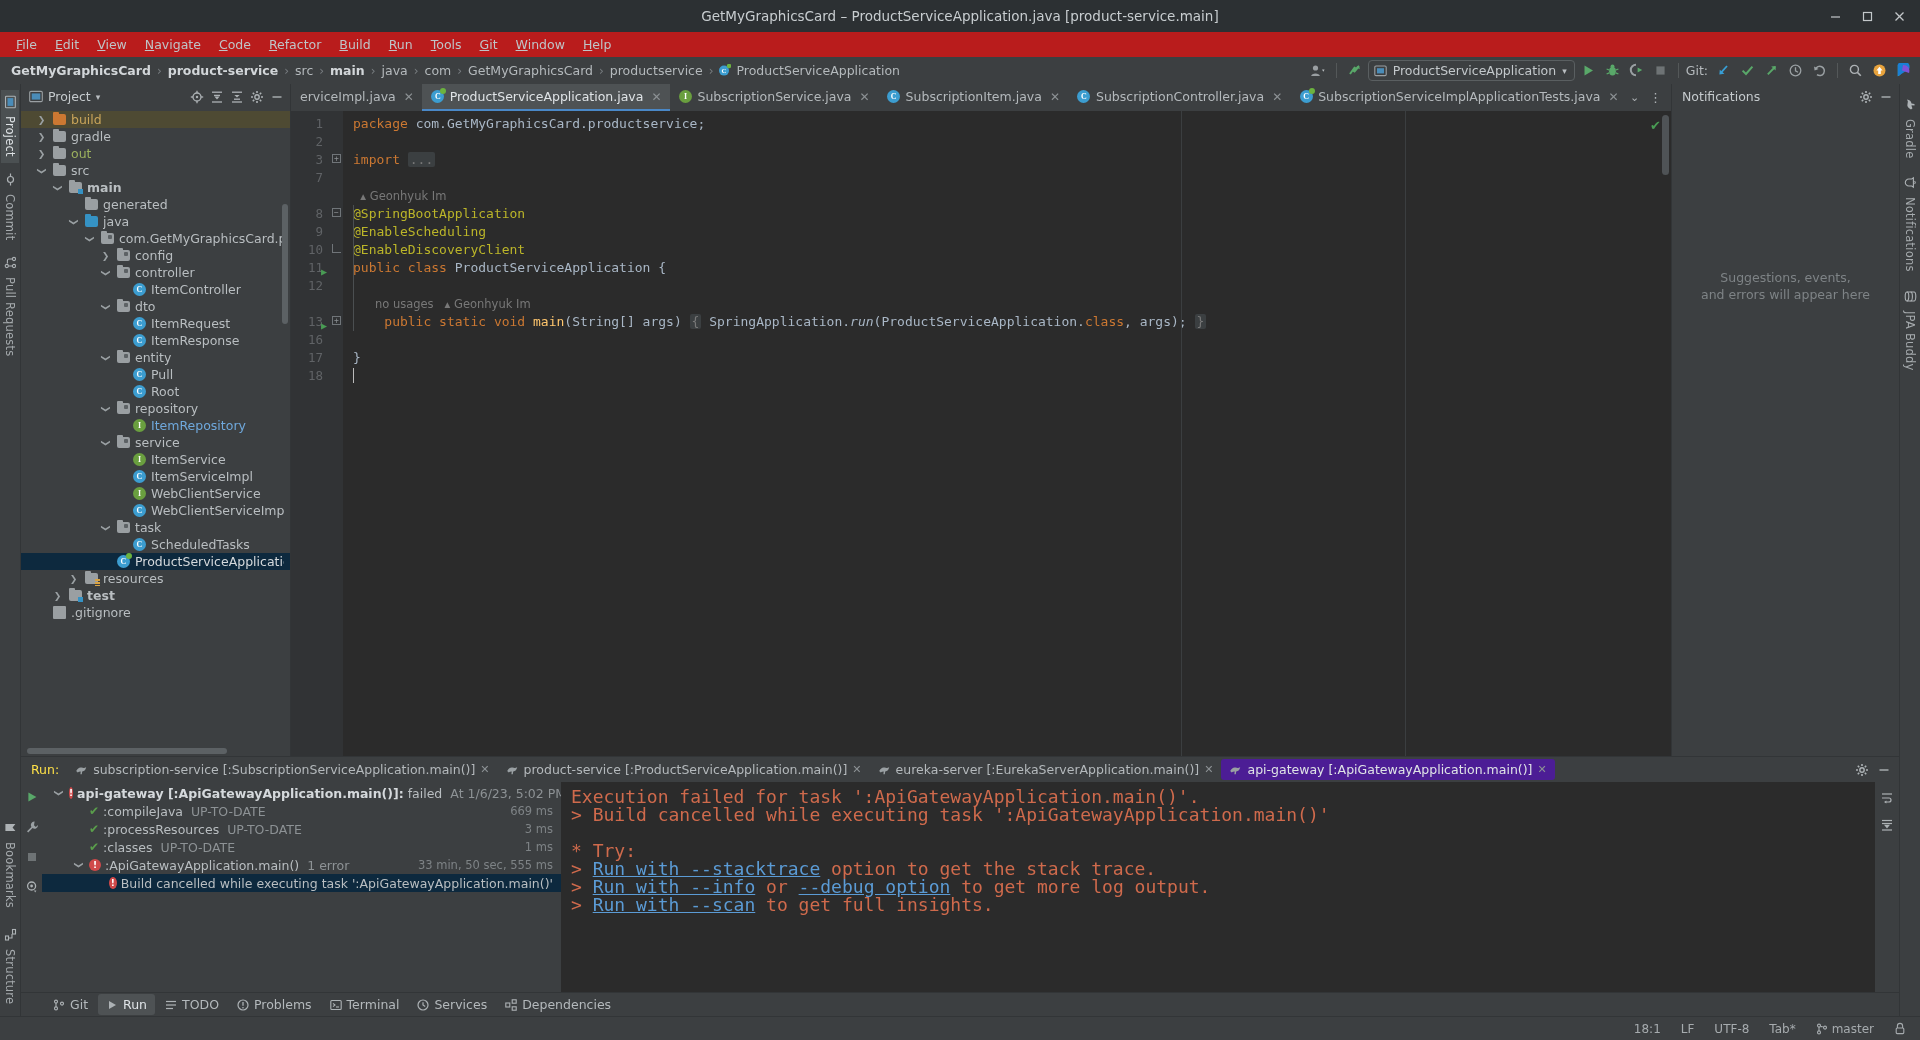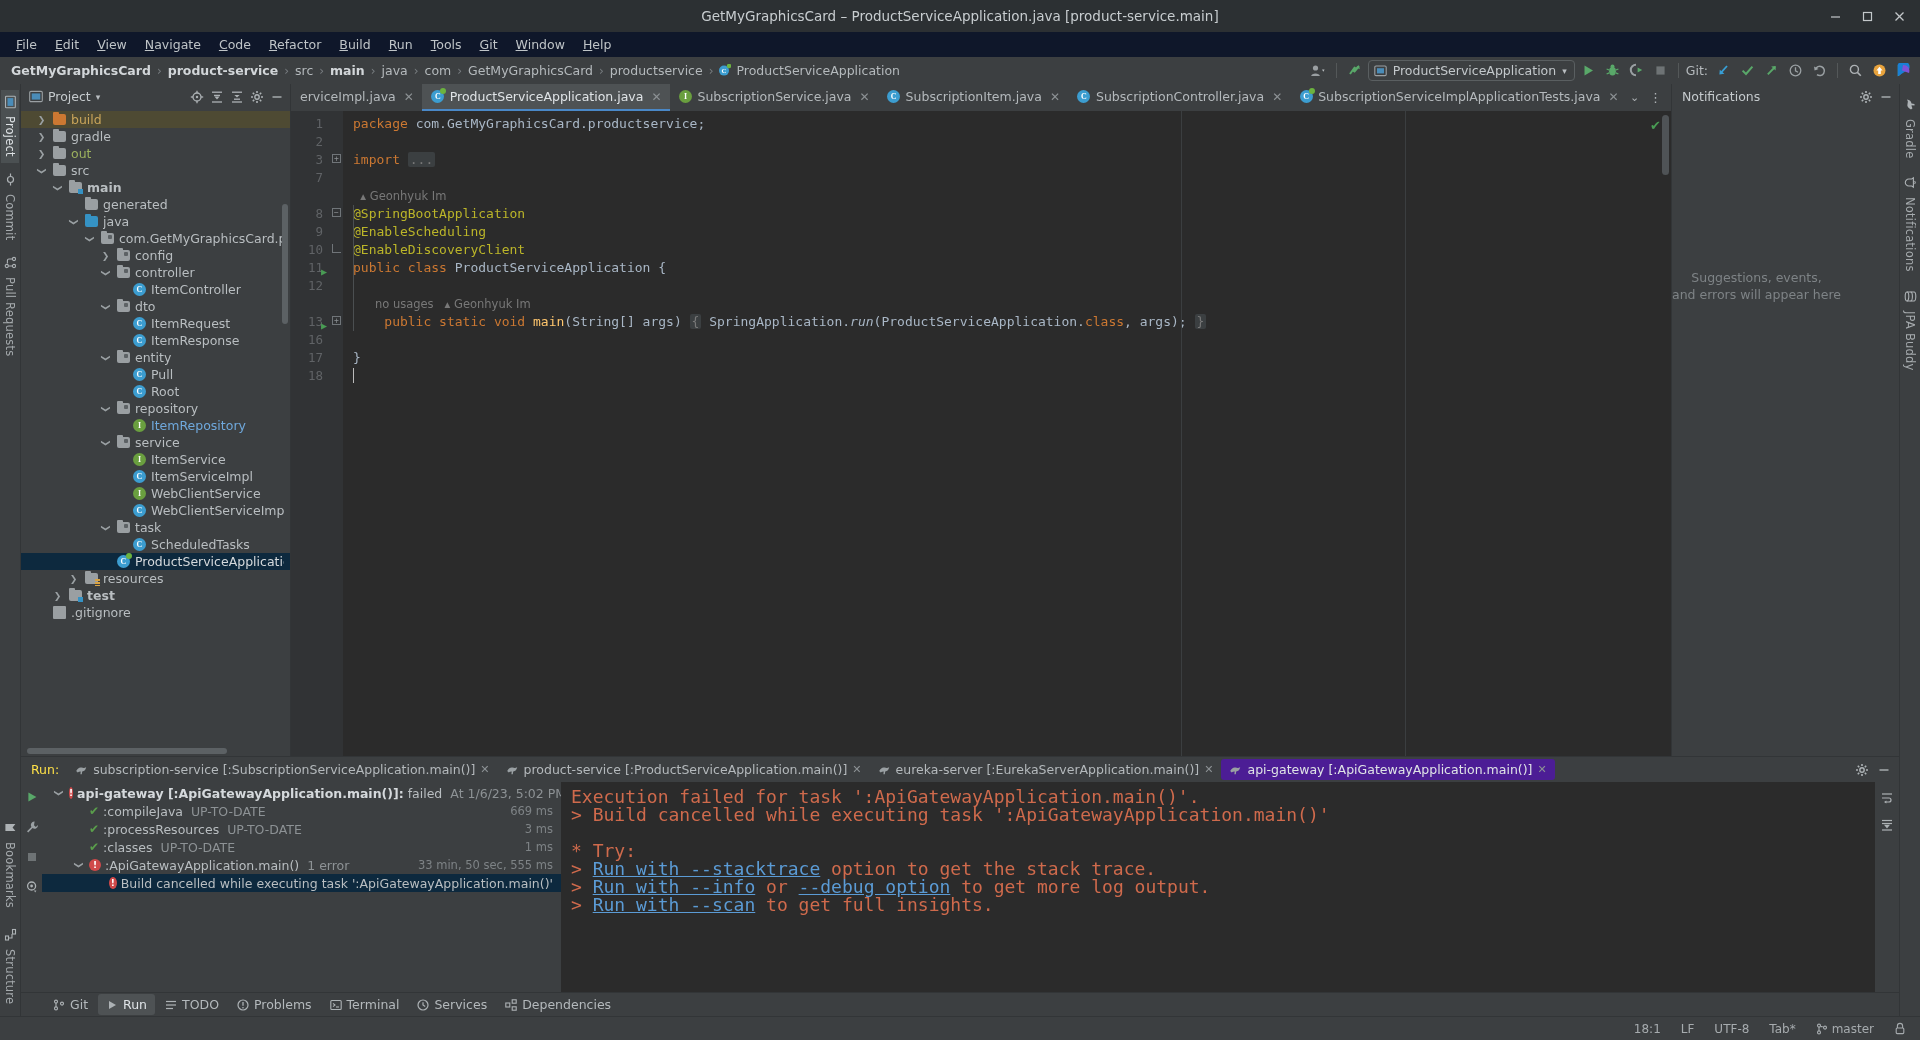--- a/index.html
+++ b/index.html
@@ -17,21 +17,21 @@
   .titlebar {
     height: 32px; background: #2c3033; flex: 0 0 32px;
     display: flex; align-items: center; justify-content: center;
     position: relative; color: #c8cdd0; font-size: 13.5px;
   }
   .win-btns { position: absolute; right: 6px; top: 0; height: 32px; display: flex; align-items: center; gap: 2px; }
   .win-btn { width: 30px; height: 26px; display: flex; align-items: center; justify-content: center; color: #c3c7ca; font-size: 13px; }
 
   
   .menubar {
-    height: 25px; flex: 0 0 25px; background: #0f172a;
+    height: 25px; flex: 0 0 25px; background: #b91c1c;
     display: flex; align-items: center; padding-left: 7px; gap: 0;
   }
   .menu-item { padding: 3px 9px; font-size: 12.5px; color: #bfc4c7; border-radius: 2px; }
   .menu-item u { text-decoration: underline; }
 
   
   .navrow {
     height: 27px; flex: 0 0 27px; background: #3c3f41;
     display: flex; align-items: center; padding: 0 6px 0 9px;
     position: relative;
@@ -183,21 +183,21 @@
   .right-margin2 { position: absolute; top: 0; bottom: 0; left: 1062px; width: 1px; background: #3b3e40; }
   .checkmark { position: absolute; right: 10px; top: 7px; color: #499c54; font-size: 13px; }
   .scroll-v { position: absolute; right: 2px; top: 4px; width: 7px; height: 60px; background: #4f5356; border-radius: 4px; }
 
   
   .notif {
     width: 228px; flex: 0 0 228px; background: #3c3f41;
     border-left: 1px solid #323537; display: flex; flex-direction: column;
   }
   .notif-head { height: 25px; flex: 0 0 25px; display: flex; align-items: center; padding: 0 4px 0 10px; font-size: 12.5px; color: #c5cacd; }
-  .notif-body { flex: 1 1 auto; display: flex; align-items: flex-start; justify-content: flex-start; padding-top: 160px; }
+  .notif-body { flex: 1 1 auto; display: flex; align-items: flex-start; justify-content: center; padding-top: 160px; }
   .notif-msg { text-align: center; color: #7e8386; font-size: 12.5px; line-height: 17px; }
 
   
   .runpanel {
     height: 236px; flex: 0 0 236px; background: #3c3f41;
     display: flex; flex-direction: column; border-top: 1px solid #323537;
   }
   .run-tabs {
     height: 25px; flex: 0 0 25px; display: flex; align-items: center;
     padding-left: 10px; gap: 0; font-size: 12.5px; color: #b4b9bc;

